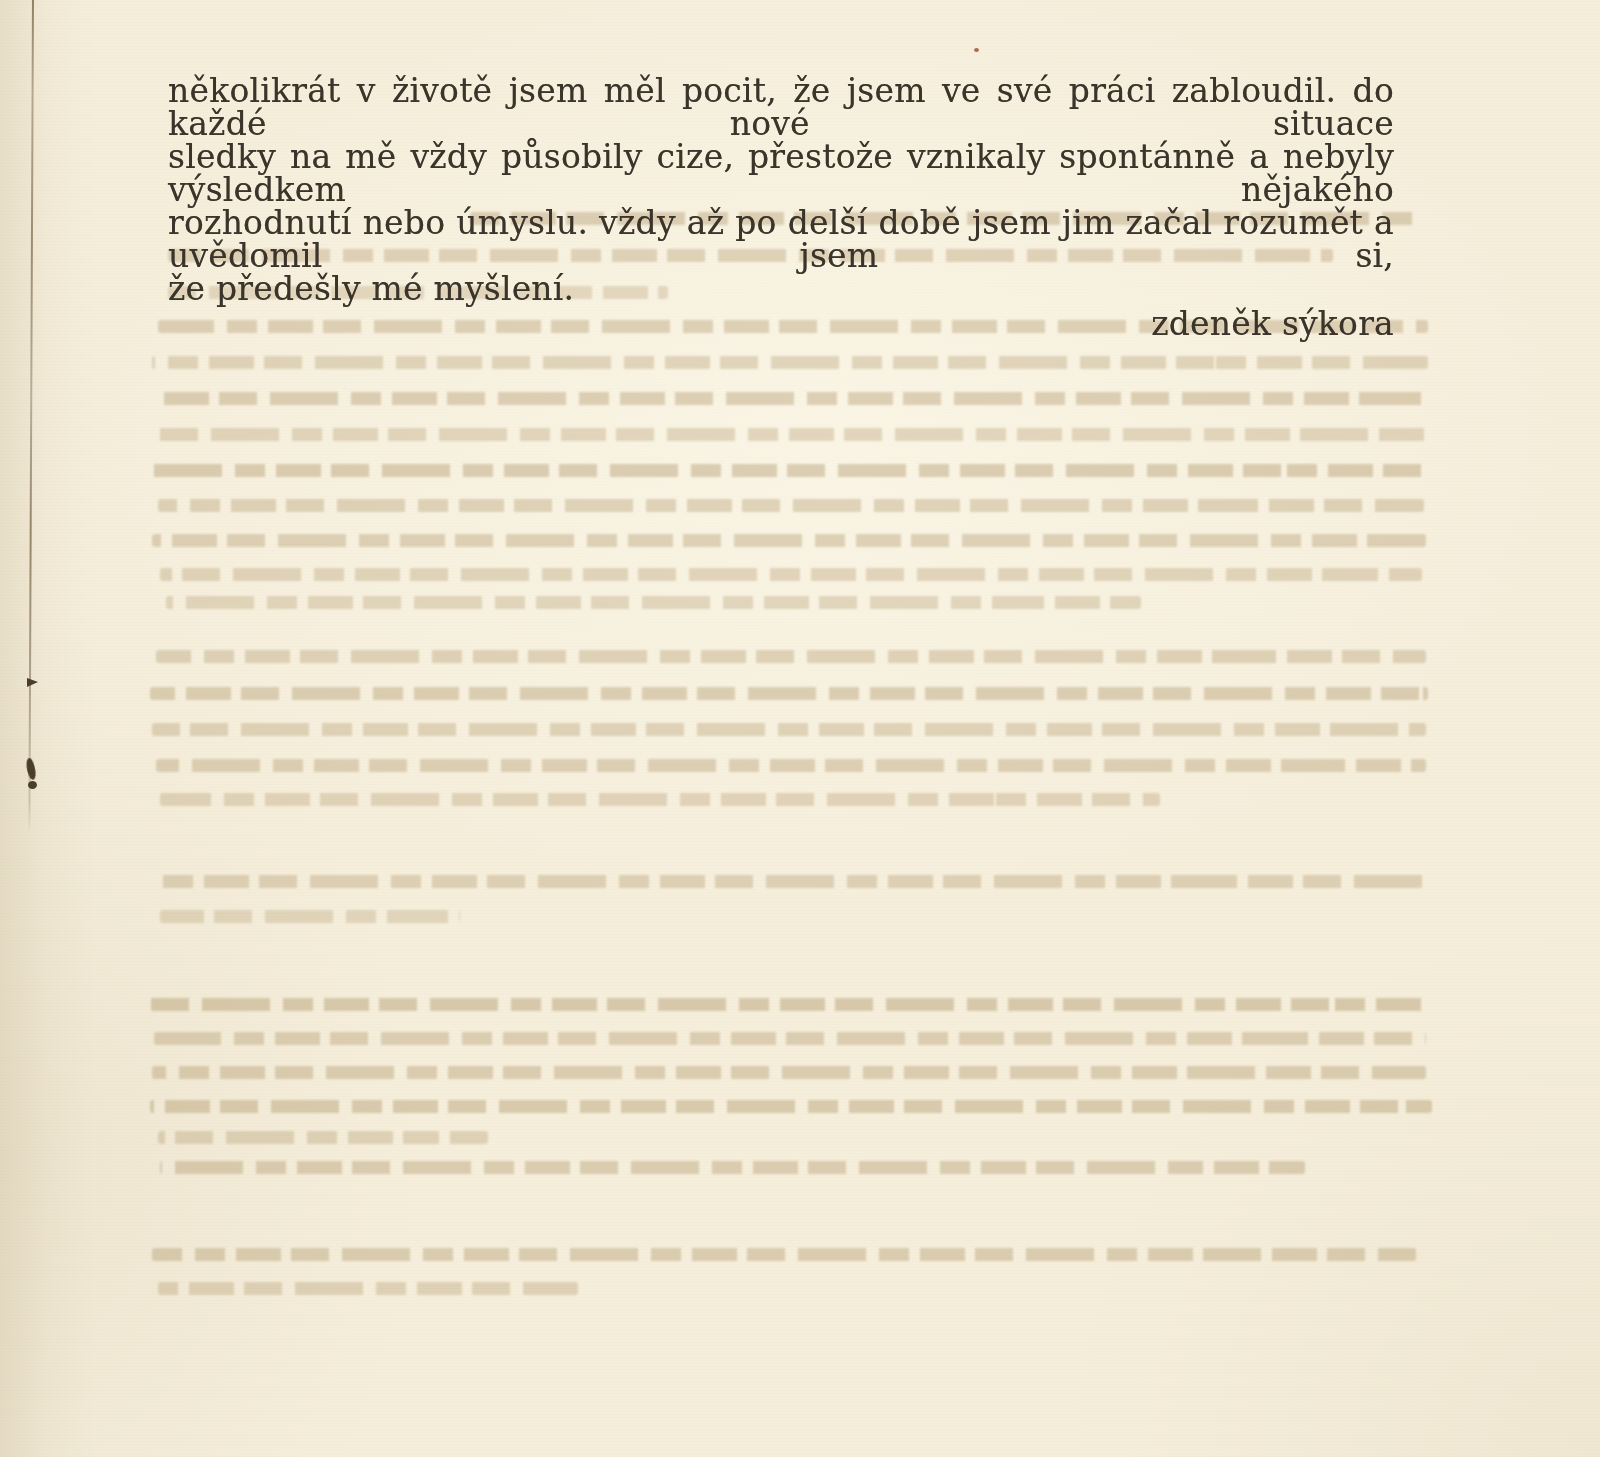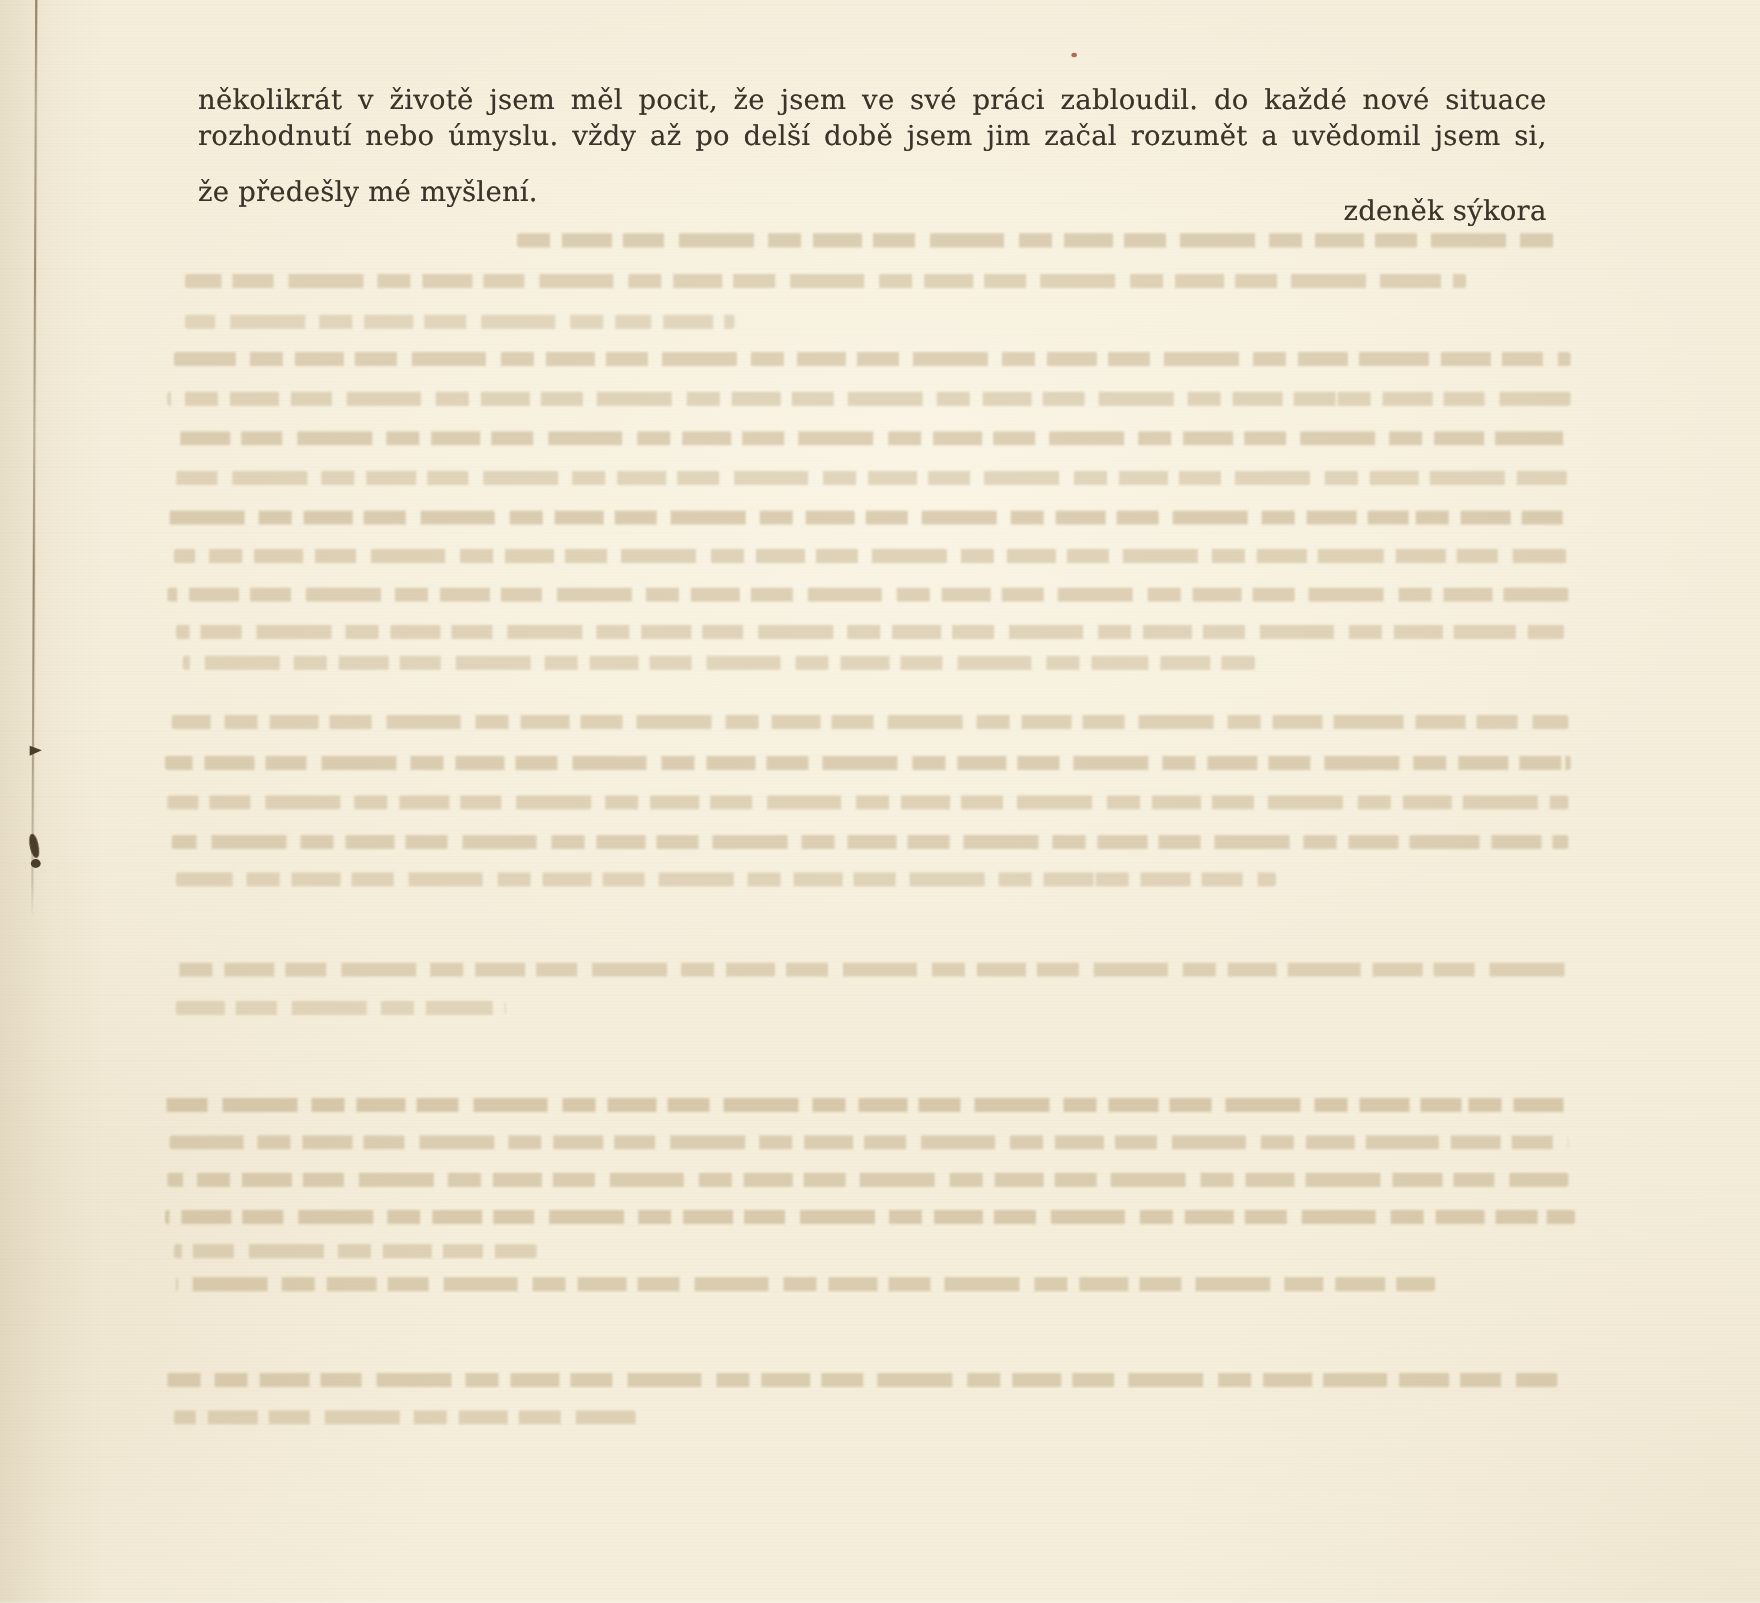--- a/index.html
+++ b/index.html
@@ -45,27 +45,27 @@
   }
   .mark-dot { left: 28px; top: 781px; width: 9px; height: 8px; border-radius: 50%; }
   .mark-red { left: 974px; top: 48px; width: 5px; height: 4px; border-radius: 50%;
     background: #b06a50; filter: blur(0.3px); }
   .ghost-layer { position: absolute; inset: 0; }
   .ghost-line {
     position: absolute; height: 13px; border-radius: 3px;
     filter: blur(0.9px);
   }
   .paragraph {
-    position: absolute; left: 180px; top: 74px; width: 1226px;
+    position: absolute; left: 168px; top: 74px; width: 1226px;
     color: var(--ink, #3b342b);
-    font-size: 25px; line-height: 33px; letter-spacing: 0.2px;
+    font-size: 33px; line-height: 33px; letter-spacing: 0.2px;
     text-shadow: 0 0 0.5px rgba(59,52,43,0.55);
   }
   .jline { text-align: justify; text-align-last: justify; white-space: normal; }
-  .last-line { display: flex; justify-content: space-between; align-items: center; }
+  .last-line { display: flex; justify-content: space-between; align-items: flex-start; }
   .signature { padding-top: 7px; margin-top: 28px; }
 </style>
 </head>
 <body style="--paper: #f5eedb; --ink: #3b342b;">
 
 <div class="page">
 
   <div class="edge-shade"></div>
 
   <div class="ghost-layer">
@@ -99,20 +99,21 @@
     </div>
 
   <div class="crease"></div>
   <div class="mark mark-arrow"></div>
   <div class="mark mark-squiggle"></div>
   <div class="mark mark-dot"></div>
   <div class="mark mark-red"></div>
 
   <div class="paragraph">
     <div class="jline">několikrát v životě jsem měl pocit, že jsem ve své práci zabloudil. do každé nové situace</div>
+    <div class="jline">sledky na mě vždy působily cize, přestože vznikaly spontánně a nebyly výsledkem nějakého</div>
     <div class="jline">rozhodnutí nebo úmyslu. vždy až po delší době jsem jim začal rozumět a uvědomil jsem si,</div>
     <div class="last-line">
       <span>že předešly mé myšlení.</span>
       <span class="signature">zdeněk sýkora</span>
     </div>
   </div>
 
 </div>
 
 </body></html>

